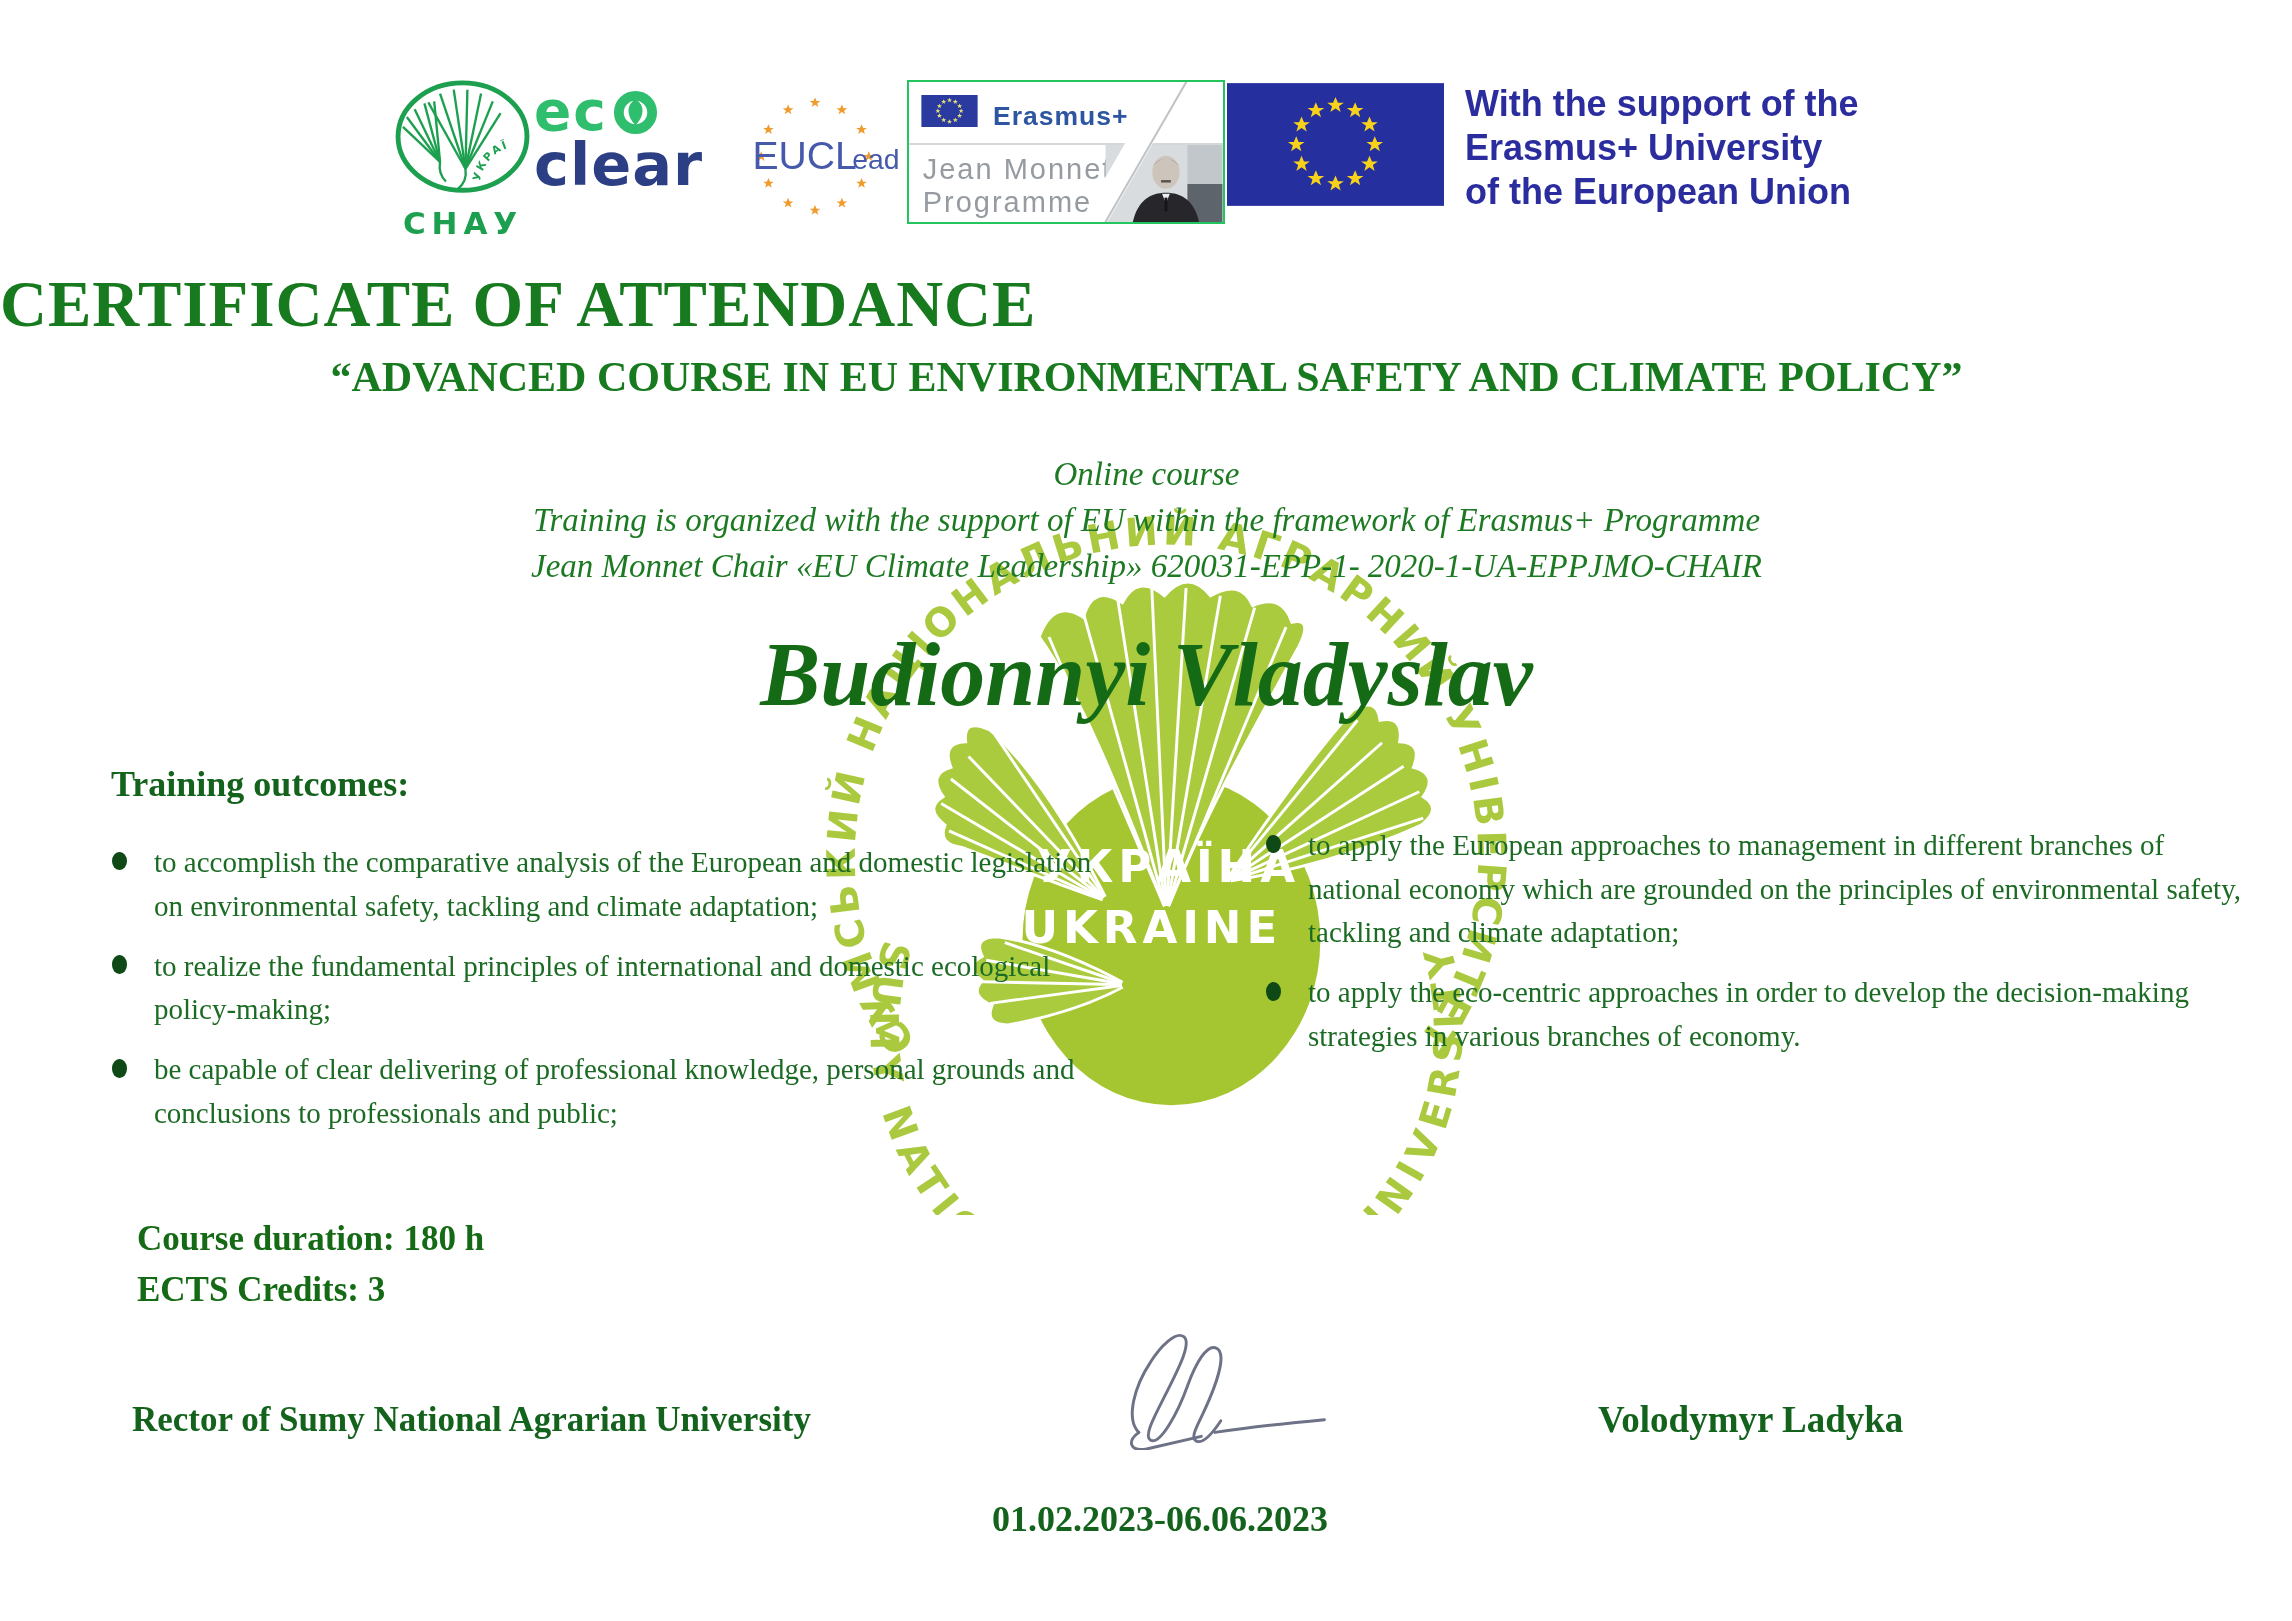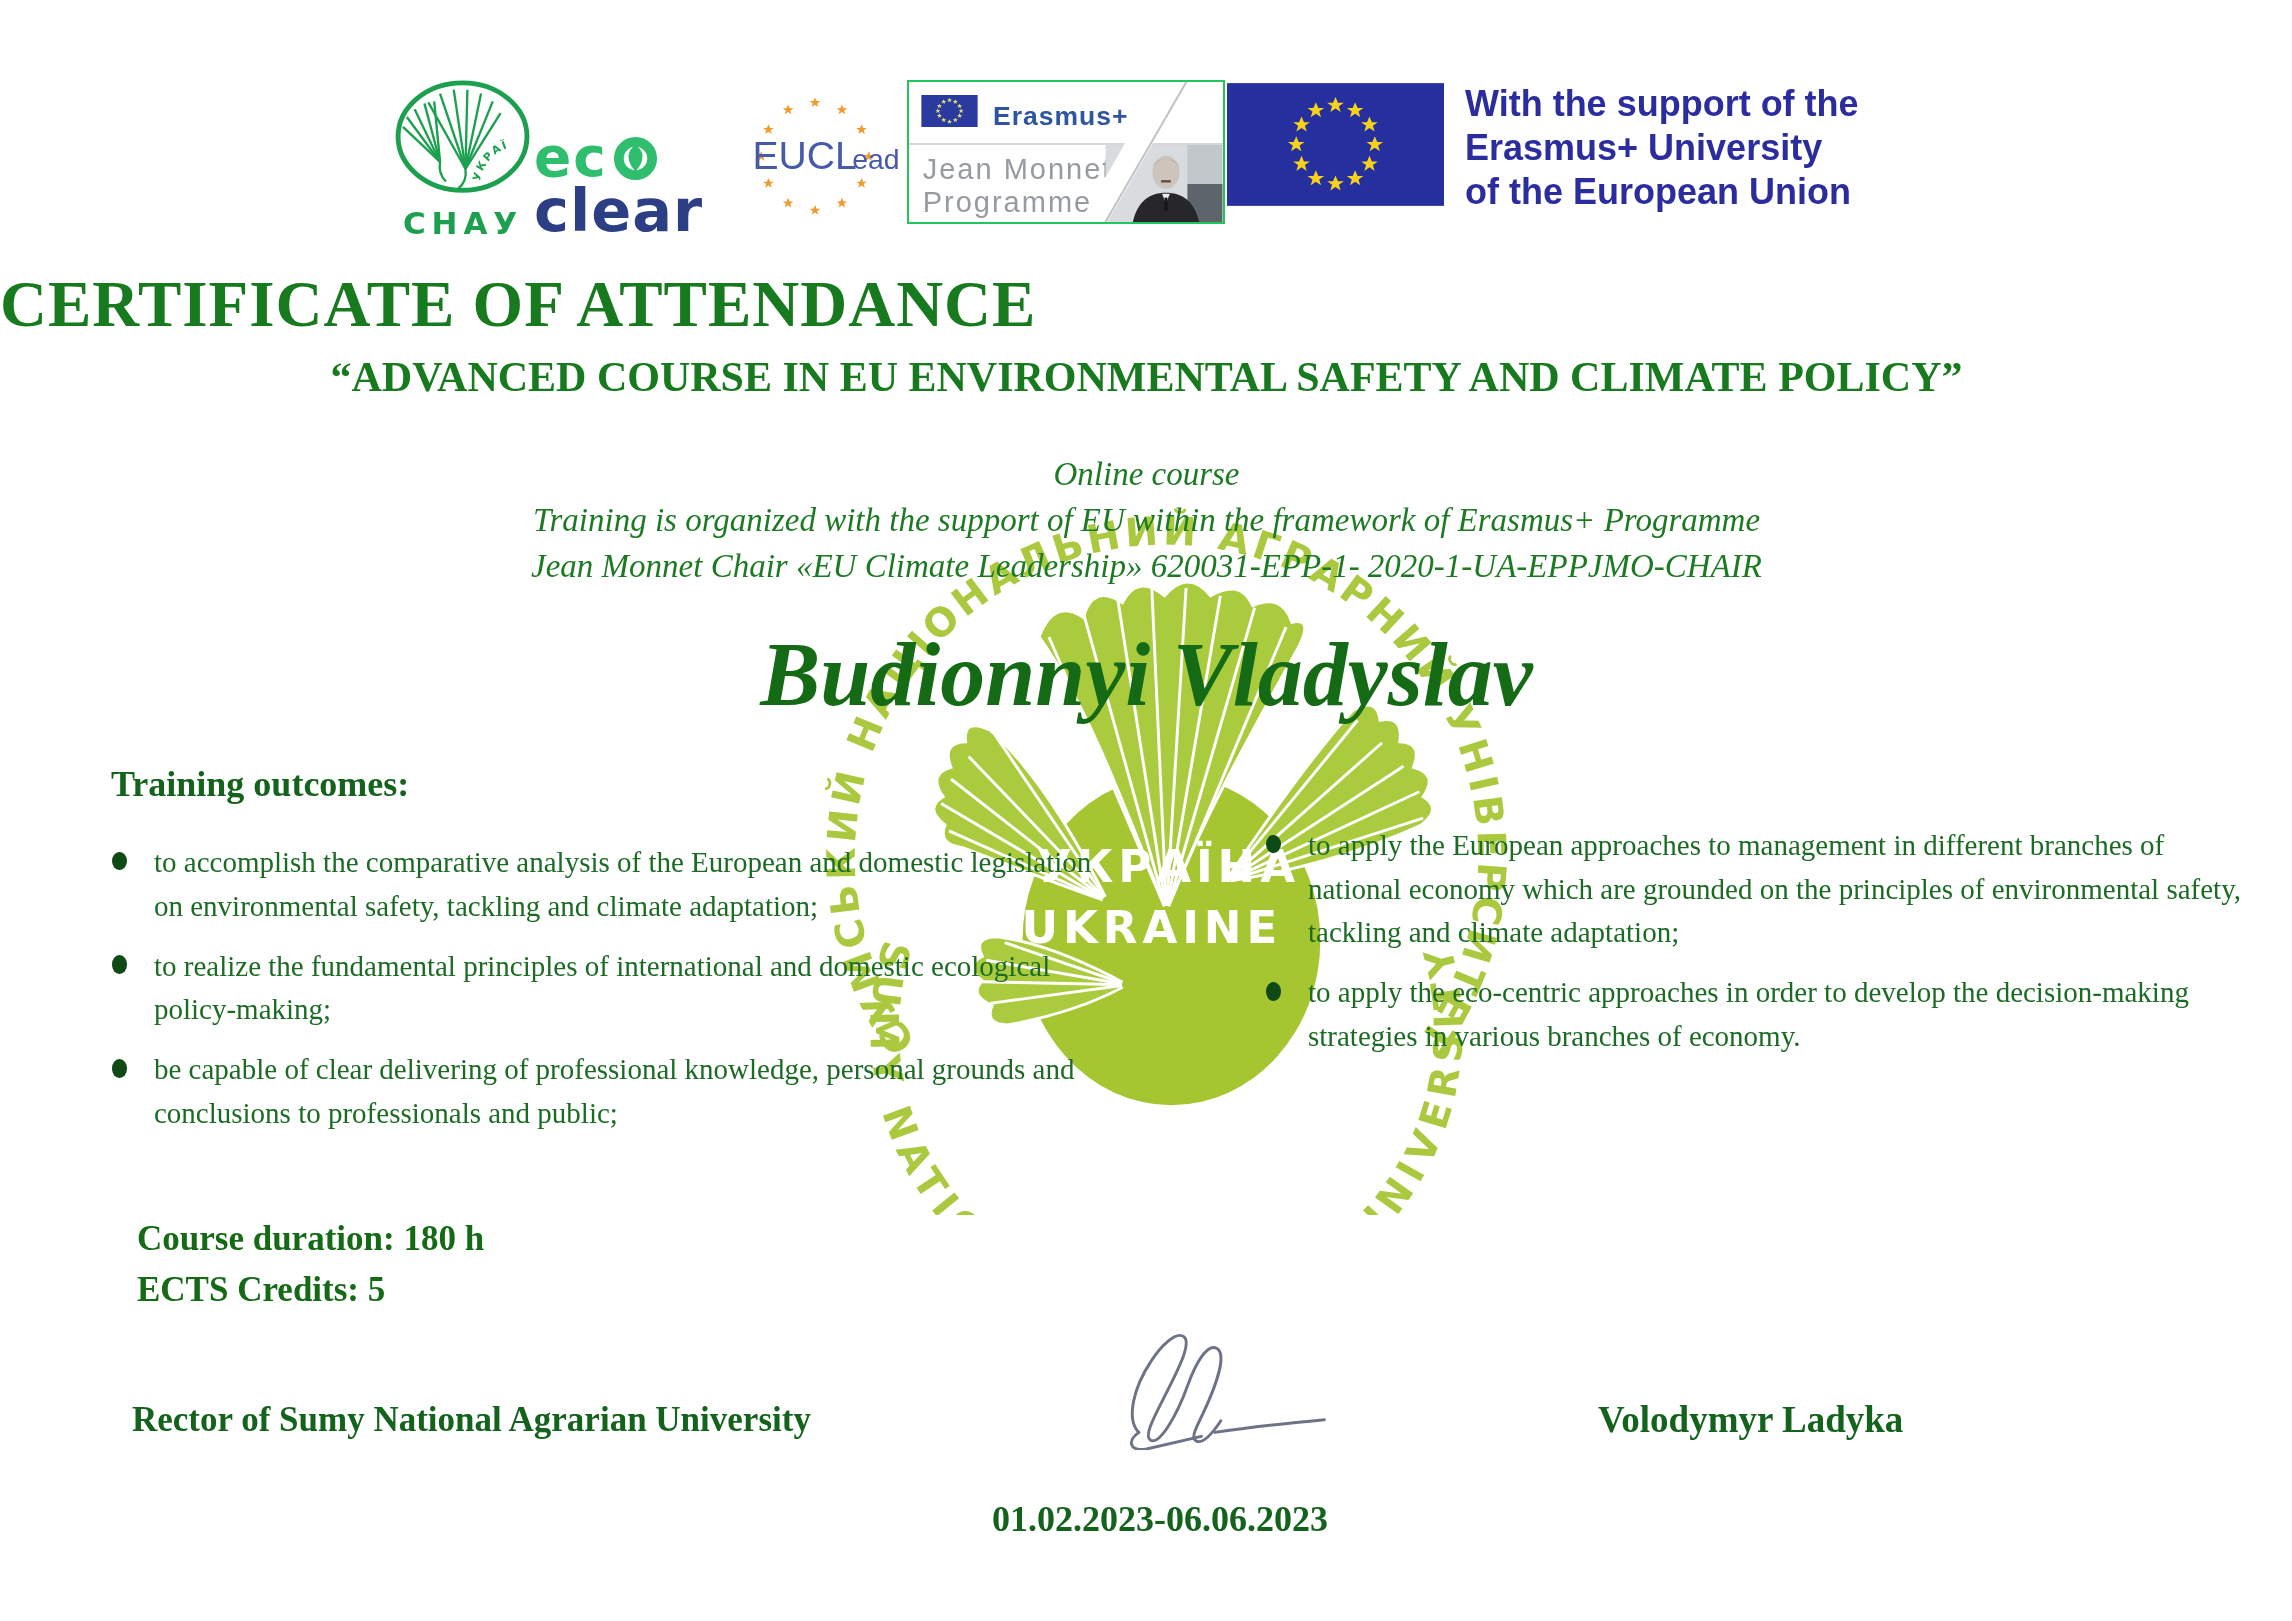--- a/index.html
+++ b/index.html
@@ -7,21 +7,21 @@
         font-family:"Liberation Serif","DejaVu Serif",serif;}
   .abs{position:absolute;}
 
   
   .watermark{position:absolute;left:804px;top:490px;width:725px;height:725px;}
 
   
   .logo-snau{left:377px;top:76px;width:172px;text-align:center;}
   .snau-caption{font:bold 31px "DejaVu Sans",sans-serif;color:#1ca04f;letter-spacing:5.9px;margin-top:0px;}
   .logo-ecotope{left:534px;top:84px;width:216px;}
-  .eco-line{display:flex;align-items:center;font:800 55px "DejaVu Sans",sans-serif;color:#2fbe6d;letter-spacing:2px;line-height:1;margin-top:46px;}
+  .eco-line{display:flex;align-items:center;font:800 55px "DejaVu Sans",sans-serif;color:#2fbe6d;letter-spacing:2px;line-height:1;}
   .tope-line{font:800 59px "DejaVu Sans",sans-serif;color:#2c3f85;letter-spacing:1px;line-height:1;margin-top:-3.9px;}
   .logo-euclead{left:727px;top:90px;width:176px;height:137px;}
   .logo-jm{left:907px;top:80px;width:314px;height:140px;border:2px solid #22c55e;background:#fff;overflow:hidden;}
   .jm-flag{position:absolute;left:11.8px;top:12.7px;width:57px;height:32px;}
   .jm-erasmus{position:absolute;left:84px;top:18.6px;font:600 26.5px "Liberation Sans","DejaVu Sans",sans-serif;color:#2d55a0;letter-spacing:1px;}
   .jm-divider{position:absolute;left:0;top:61px;width:100%;height:2px;background:#d7d7d7;}
   .jm-line{position:absolute;left:13.7px;font:400 29px "Liberation Sans","DejaVu Sans",sans-serif;color:#969ba1;letter-spacing:2px;}
   .jm-photo{position:absolute;left:196px;top:63px;width:118px;height:77px;}
   .jm-slash{position:absolute;left:212px;top:-11.8px;width:23.5px;height:167px;background:#fff;transform:rotate(30deg);}
   .jm-slashline{position:absolute;left:235px;top:-11.8px;width:2px;height:167px;background:#bfc2c6;transform:rotate(30deg);}
@@ -286,21 +286,21 @@
       <span>to apply the European approaches to management in different branches of national economy which are grounded on the principles of environmental safety, tackling and climate adaptation;</span>
     </div>
     <div class="li">
       <span class="dot"></span>
       <span>to apply the eco-centric approaches in order to develop the decision-making strategies in various branches of economy.</span>
     </div>
   </div>
 
   <div class="abs course-details">
     <div>Course duration: 180 h</div>
-    <div>ECTS Credits: 5</div>
+    <div>ECTS Credits: 3</div>
   </div>
 
   <svg class="abs signature-svg" viewBox="0 0 280 130">
     <g stroke="#6d7287" stroke-width="3" fill="none" stroke-linecap="round" stroke-linejoin="round">
       <path d="M 62 112 C 48 98 58 64 74 40 C 84 24 100 8 108 14 C 116 20 104 44 92 68 C 80 92 66 116 74 120 C 84 125 102 92 112 64 C 120 42 132 20 142 26 C 152 32 142 62 128 92 C 122 105 114 118 121 121 C 128 124 138 112 146 100"></path>
       <path d="M 126 116 L 70 129 C 52 132 50 120 62 112"></path>
       <path d="M 140 112 C 180 106 220 102 252 99"></path>
     </g>
   </svg>
 

